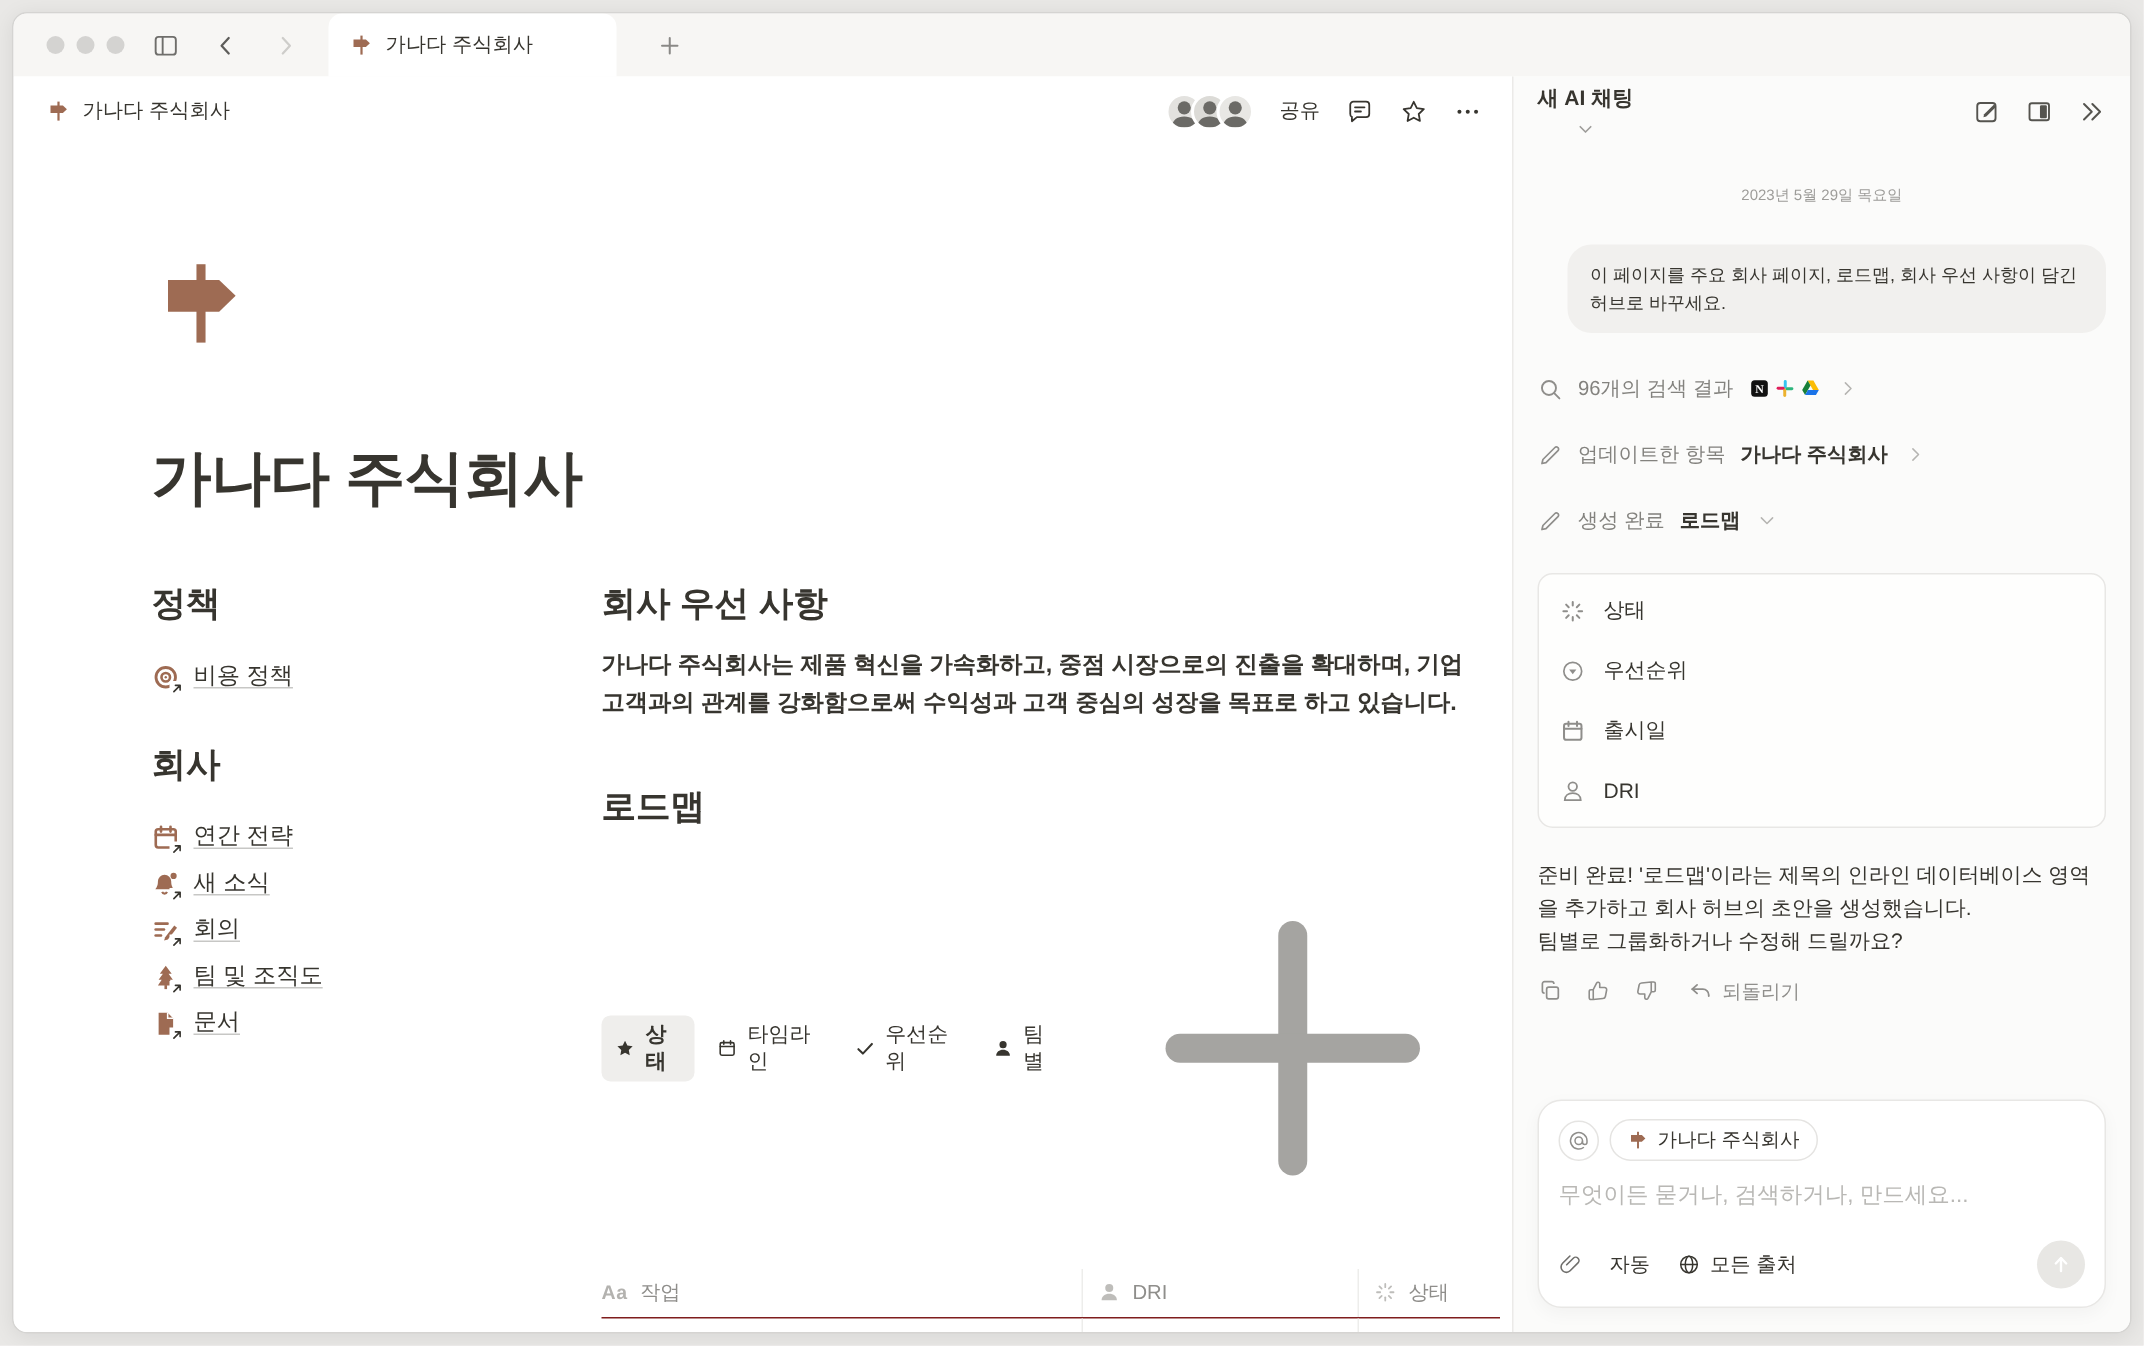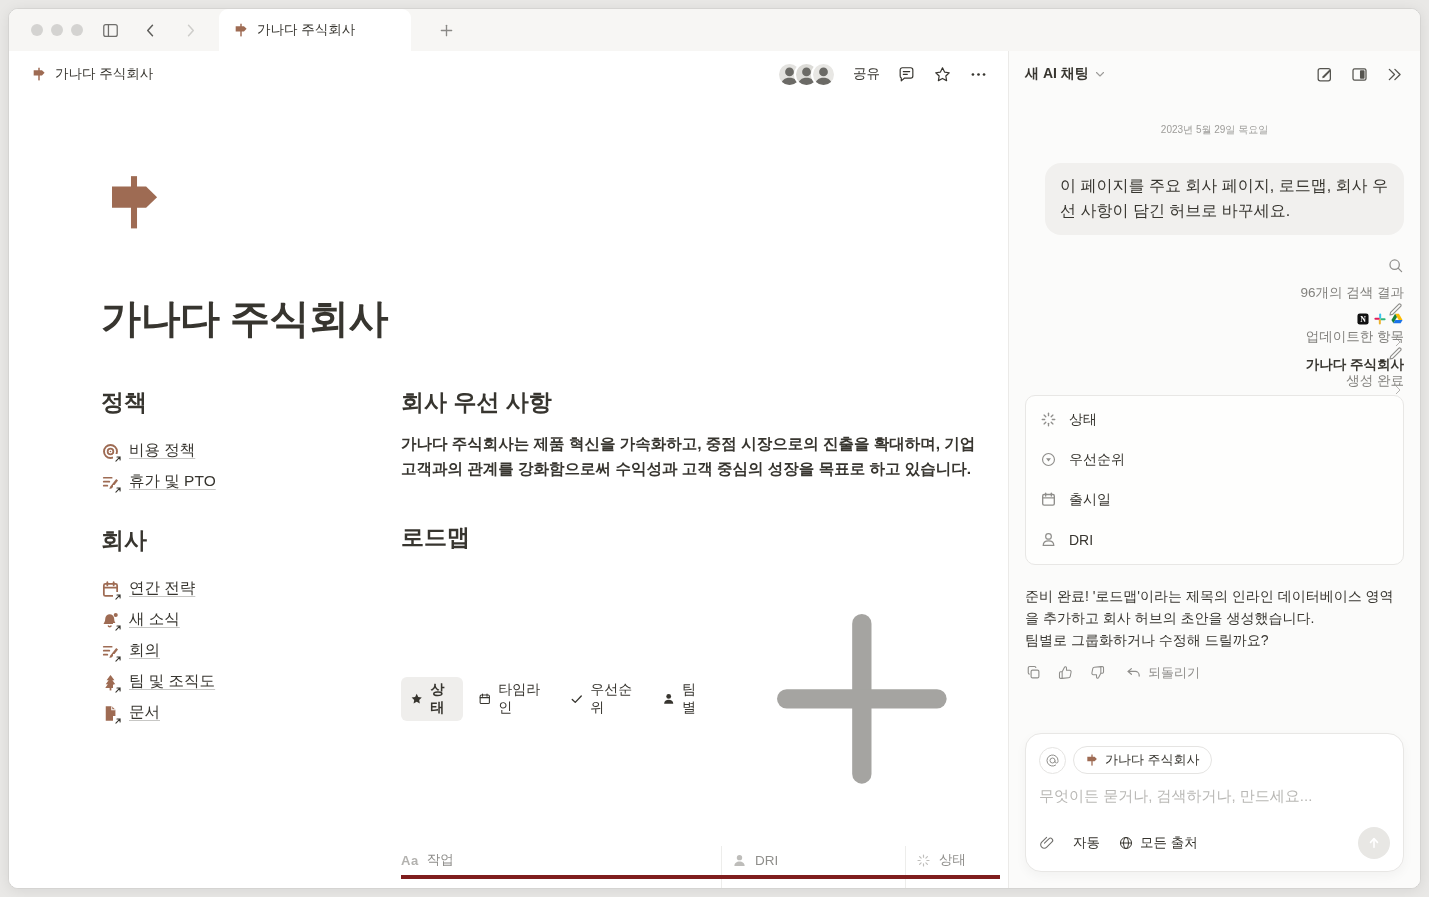--- a/index.html
+++ b/index.html
@@ -53,42 +53,42 @@
   .roadmap-h { margin-top:42px; }
   .views { margin-top:13px; display:flex; align-items:center; gap:6px; }
   .view { display:flex; align-items:center; gap:7px; font-size:14px; font-weight:500; padding:4px 9px; border-radius:6px; cursor:pointer; }
   .view.active { background:#efeeec; font-weight:600; }
   .view .ic { width:16px; height:16px; }
   .addview { color:#a5a4a1; margin-left:4px; }
   .addview svg { width:16px; height:16px; }
 
   
   .tbl { margin-top:14px; }
-  .trow { display:grid; grid-template-columns:1fr 184px 95px; align-items:stretch; border-bottom:4px solid #7f1d1d; }
+  .trow { display:grid; grid-template-columns:1fr 184px 95px; align-items:stretch; border-bottom:1px solid #7f1d1d; }
   .trow > div { display:flex; align-items:center; gap:8px; padding:0 8px 0 0; }
   .trow > div + div { border-left:1px solid #ededeb; padding-left:10px; }
   .th { height:33px; color:#8f8e8b; font-size:13.5px; }
   .th .ic { width:15px; height:15px; opacity:.85; }
   .th .aa { font-size:13px; color:#b3b2af; font-weight:600; letter-spacing:.5px; }
   .td { height:42px; }
   .task { font-size:15.5px; font-weight:500; white-space:nowrap; overflow:hidden; }
   .dri { font-size:15px; }
   .pill { display:inline-flex; align-items:center; gap:6px; font-size:13.5px; padding:3px 10px 3px 8px; border-radius:999px; white-space:nowrap; }
 
   
   .panelhead { height:46px; flex:0 0 auto; display:flex; align-items:center; justify-content:space-between; padding:0 16px; }
-  .ptitle { display:flex; align-items:center; gap:5px; font-size:14px; font-weight:600; }
+  .ptitle { display:flex; align-items:center; gap:5px; font-size:14px; font-weight:600;flex-direction:column; }
   .ptitle svg { width:12px; height:12px; }
   .pheadicons { display:flex; align-items:center; gap:16px; }
   .pheadicons svg { width:19px; height:19px; display:block; }
   .pbody { flex:1; min-height:0; display:flex; flex-direction:column; padding:0 16px; }
   .pdate { text-align:center; margin-top:26px; font-size:10px; color:#9d9c99; }
-  .bubble { margin-top:26px; margin-left:20px; background:#f1f0ee; border-radius:16px; padding:11px 15px; font-size:16px; line-height:1.55; }
+  .bubble { margin-top:26px; margin-left:20px; background:#f1f0ee; border-radius:16px; padding:11px 15px; font-size:12px; line-height:1.55; }
   .acts { margin-top:22px; }
-  .act { display:flex; align-items:flex-end; gap:10px; height:30px; margin-bottom:14px; color:#83827e; font-size:13.5px; cursor:pointer;flex-direction:column; }
+  .act { display:flex; align-items:center; gap:10px; height:30px; margin-bottom:14px; color:#83827e; font-size:13.5px; cursor:pointer; }
   .act .ic { width:17px; height:17px; flex:0 0 auto; }
   .act .svc { display:flex; align-items:center; gap:3px; }
   .act .svc svg { width:14px; height:14px; }
   .act .chev { width:12px; height:12px; margin-left:2px; }
   .act b { color:#37352f; font-weight:600; }
   .card { margin-top:6px; border:1px solid #e8e7e5; border-radius:10px; background:#fefefd; padding:4px 0; }
   .prop { display:flex; align-items:center; gap:12px; height:40px; padding:0 14px; font-size:14px; }
   .prop .ic { width:17px; height:17px; color:#8f8e8b; }
   .aimsg { margin-top:20px; font-size:14px; line-height:1.58; white-space:pre-line; }
   .msgacts { margin-top:13px; display:flex; align-items:center; gap:15px; color:#8f8e8b; }
@@ -235,40 +235,20 @@
                       </svg>
                     </span>
                     <span class="ne">
                       <svg viewBox="0 0 24 24" style="width:100%;height:100%;display:block">
                         <path d="M7 17L17 7M9.5 7H17v7.5" fill="none" stroke="#37352f" stroke-width="2.6" stroke-linecap="round" stroke-linejoin="round"></path>
                       </svg>
                     </span>
                   </span>
                   <span class="lbl">비용 정책</span>
                 </div>
-                <div class="pagelink">
-                  <span class="icwrap">
-                    <span class="base" style="display: block; width: 19px; height: 19px;">
-                      <svg viewBox="0 0 24 24" style="width:100%;height:100%;display:block">
-                        <g stroke="#9E6B53" stroke-width="2.2" stroke-linecap="round">
-                          <line x1="3.5" y1="6" x2="13.5" y2="6"></line>
-                          <line x1="3.5" y1="11" x2="10.5" y2="11"></line>
-                          <line x1="3.5" y1="16" x2="8" y2="16"></line>
-                        </g>
-                        <path d="M11.5 17.5L19.2 7.6l2.3 1.8-7.7 9.9-3.2 1z" fill="#9E6B53"></path>
-                      </svg>
-                    </span>
-                    <span class="ne">
-                      <svg viewBox="0 0 24 24" style="width:100%;height:100%;display:block">
-                        <path d="M7 17L17 7M9.5 7H17v7.5" fill="none" stroke="#37352f" stroke-width="2.6" stroke-linecap="round" stroke-linejoin="round"></path>
-                      </svg>
-                    </span>
-                  </span>
-                  <span class="lbl">휴가 및 PTO</span>
-                </div>
               </div>
             <h2 class="sec gap-company">회사</h2>
             <div class="linklist" id="company-links">
                 <div class="pagelink">
                   <span class="icwrap">
                     <span class="base" style="display: block; width: 19px; height: 19px;">
                       <svg viewBox="0 0 24 24" style="width:100%;height:100%;display:block">
                         <g fill="none" stroke="#9E6B53" stroke-width="2.2" stroke-linecap="round">
                           <rect x="3.6" y="4.8" width="16.8" height="15.4" rx="2"></rect>
                           <line x1="8" y1="2.8" x2="8" y2="6.8"></line>

